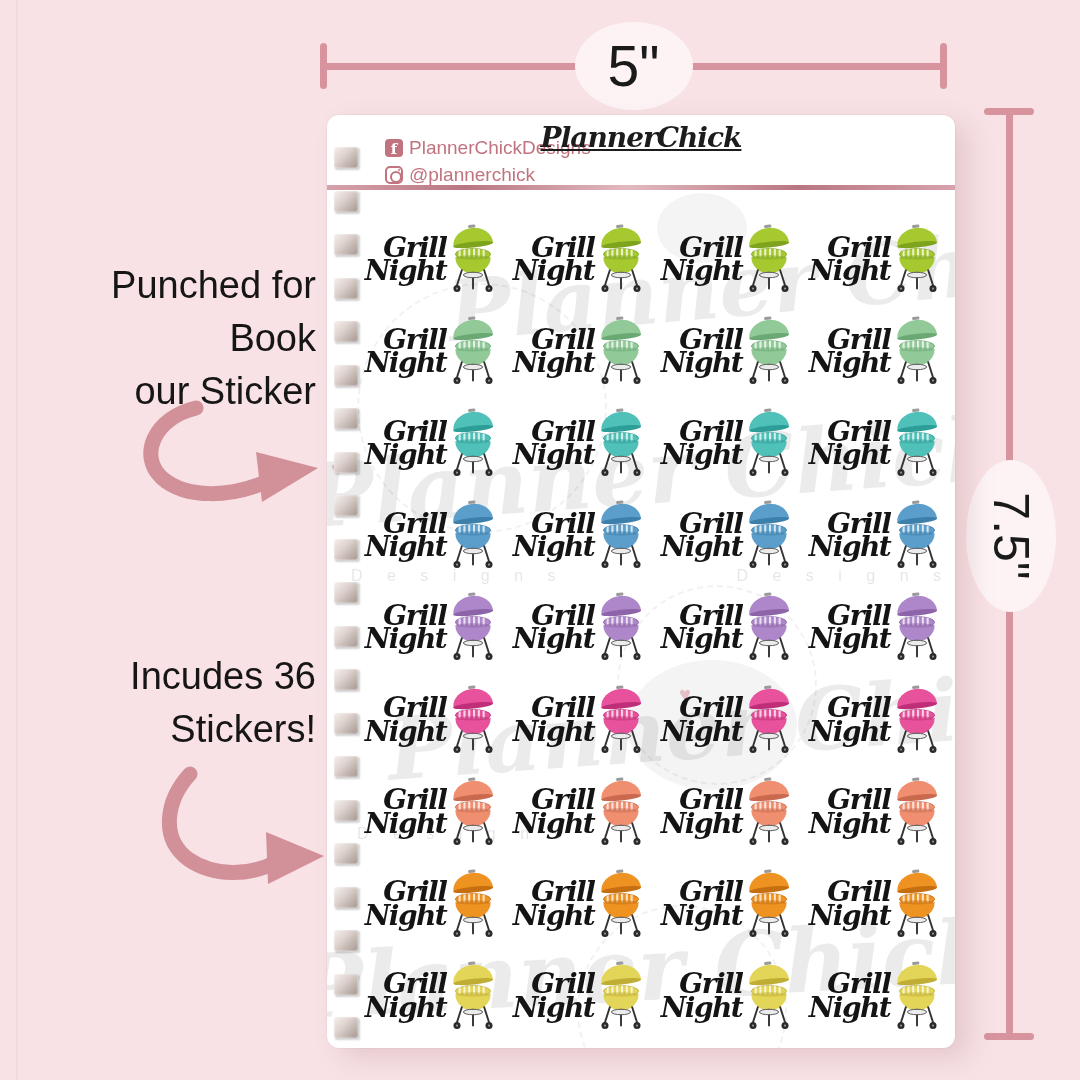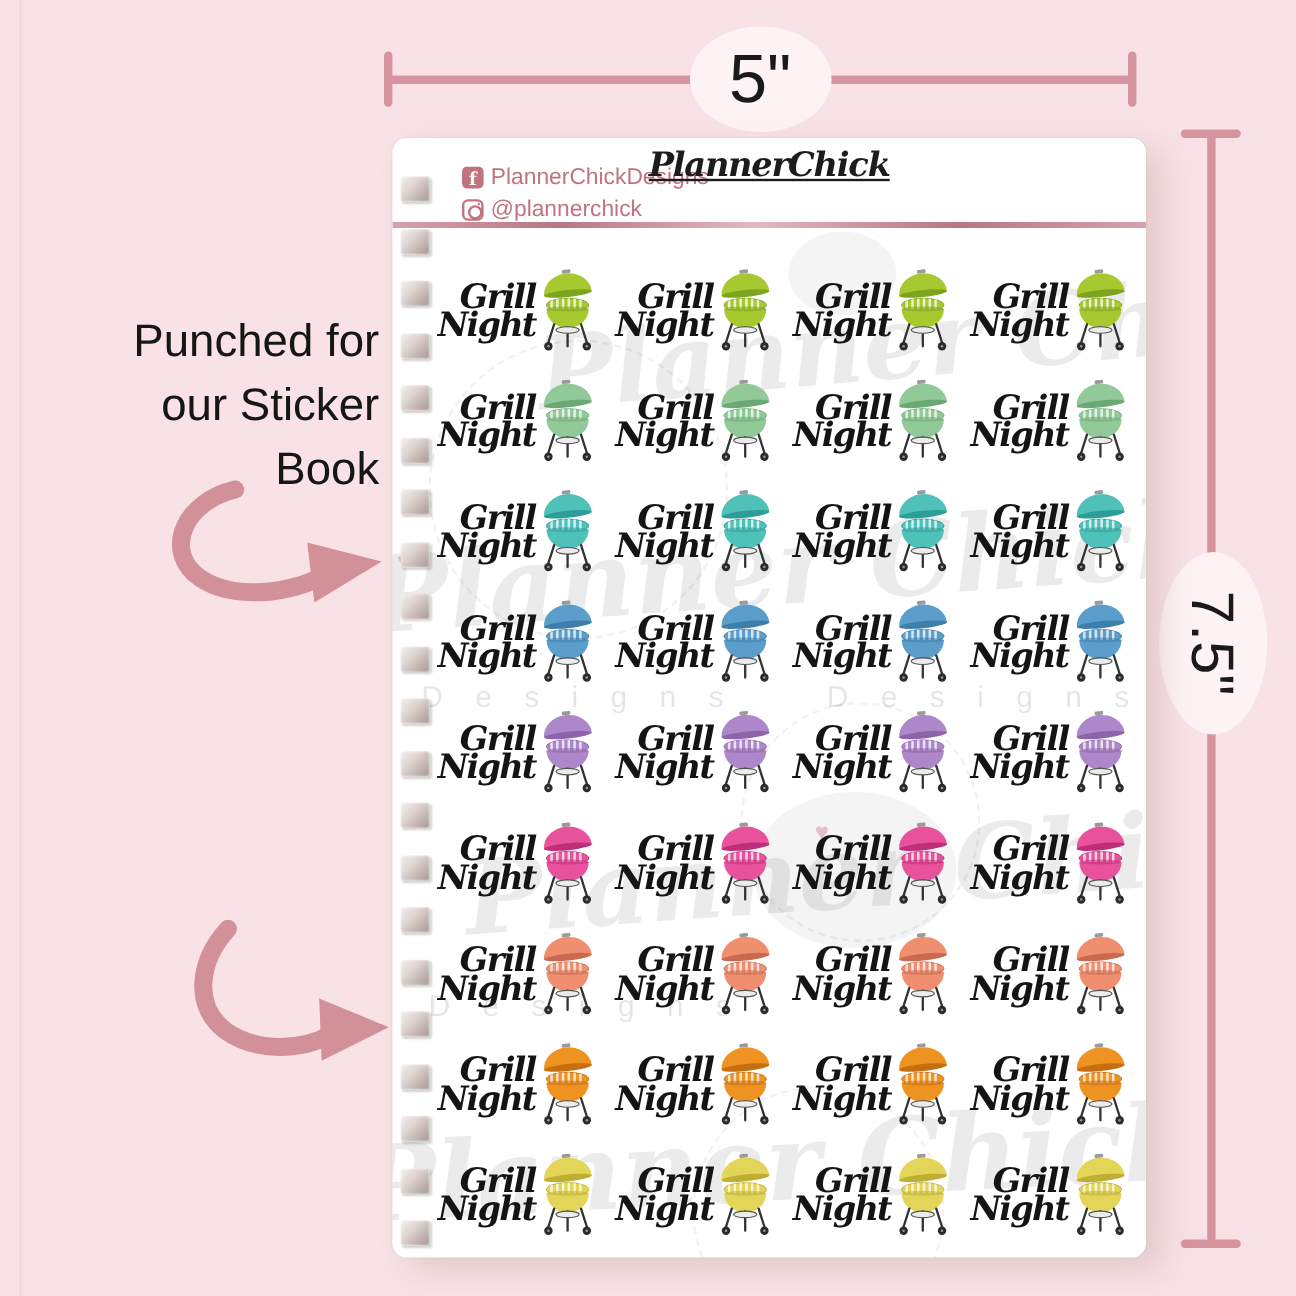--- a/index.html
+++ b/index.html
@@ -9,21 +9,21 @@
   .edge-line { position:absolute; left:16px; top:0; bottom:0; width:2px; background:rgba(0,0,0,0.035); }
 
   
   .sheet { position:absolute; left:327px; top:115px; width:628px; height:933px;
            background:#ffffff; border-radius:12px; overflow:hidden;
            box-shadow:14px 10px 26px rgba(160,110,118,0.22), 0 0 0 1px rgba(0,0,0,0.03); }
 
   
   .wm-script { position:absolute; font-family:"DejaVu Serif", serif; font-style:italic; font-weight:700;
                color:rgba(90,90,90,0.12); white-space:nowrap; pointer-events:none; }
-  .wm-sub { position:absolute; font-size:25px; letter-spacing:10px; color:rgba(0,0,0,0.10);
+  .wm-sub { position:absolute; font-size:16px; letter-spacing:10px; color:rgba(0,0,0,0.10);
             white-space:nowrap; pointer-events:none; }
   .wm-circle { position:absolute; border:2px dashed rgba(0,0,0,0.055); border-radius:50%; pointer-events:none; }
   .wm-blob { position:absolute; background:rgba(0,0,0,0.045); border-radius:50%; pointer-events:none; }
   .wm-heart { position:absolute; color:rgba(214,150,160,0.55); font-size:15px; pointer-events:none; }
 
   
   .sheet-header { position:absolute; left:0; top:0; right:0; height:74px; }
   .social { position:absolute; left:58px; top:22px; display:flex; flex-direction:column; gap:5px; }
   .social-row { display:flex; align-items:center; gap:6px; color:#c1747f; font-size:19px; font-weight:500; }
   .fb-icon { width:18px; height:18px; border-radius:4px; background:#c1747f; color:#fff;
@@ -99,29 +99,31 @@
   <div class="cap top"></div>
   <div class="line"></div>
   <div class="cap bottom"></div>
   <div class="dim-ellipse">
     <span class="dim-label">7.5"</span>
   </div>
 </div>
 
 <div class="note note1">
   <div>Punched for</div>
+  <div>Book</div>
   <div>our Sticker</div>
-  <div>Book</div>
 </div>
 <svg class="arrow-svg arrow1" width="205" height="110" viewBox="0 0 205 110">
   <path d="M68,8 C26,18 10,56 34,78 C58,99 104,98 142,80" fill="none" stroke="#d29099" stroke-width="15" stroke-linecap="round"></path>
   <polygon points="134,102 190,68 128,52" fill="#d29099"></polygon>
 </svg>
 
 <div class="note note2">
+  <div>Incudes 36</div>
+  <div>Stickers!</div>
 </div>
 <svg class="arrow-svg arrow2" width="205" height="120" viewBox="0 0 205 120">
   <path d="M58,8 C34,34 28,72 56,93 C82,111 118,110 144,96" fill="none" stroke="#d29099" stroke-width="15" stroke-linecap="round"></path>
   <polygon points="136,118 192,90 134,66" fill="#d29099"></polygon>
 </svg>
 
 <div class="sheet">
 
   <div class="wm-script" style="top:118px; left:120px; font-size:84px; transform:rotate(-5deg);">Planner Chick</div>
   <div class="wm-script" style="top:305px; left:-20px; font-size:88px; transform:rotate(-4deg);">Planner Chick</div>

